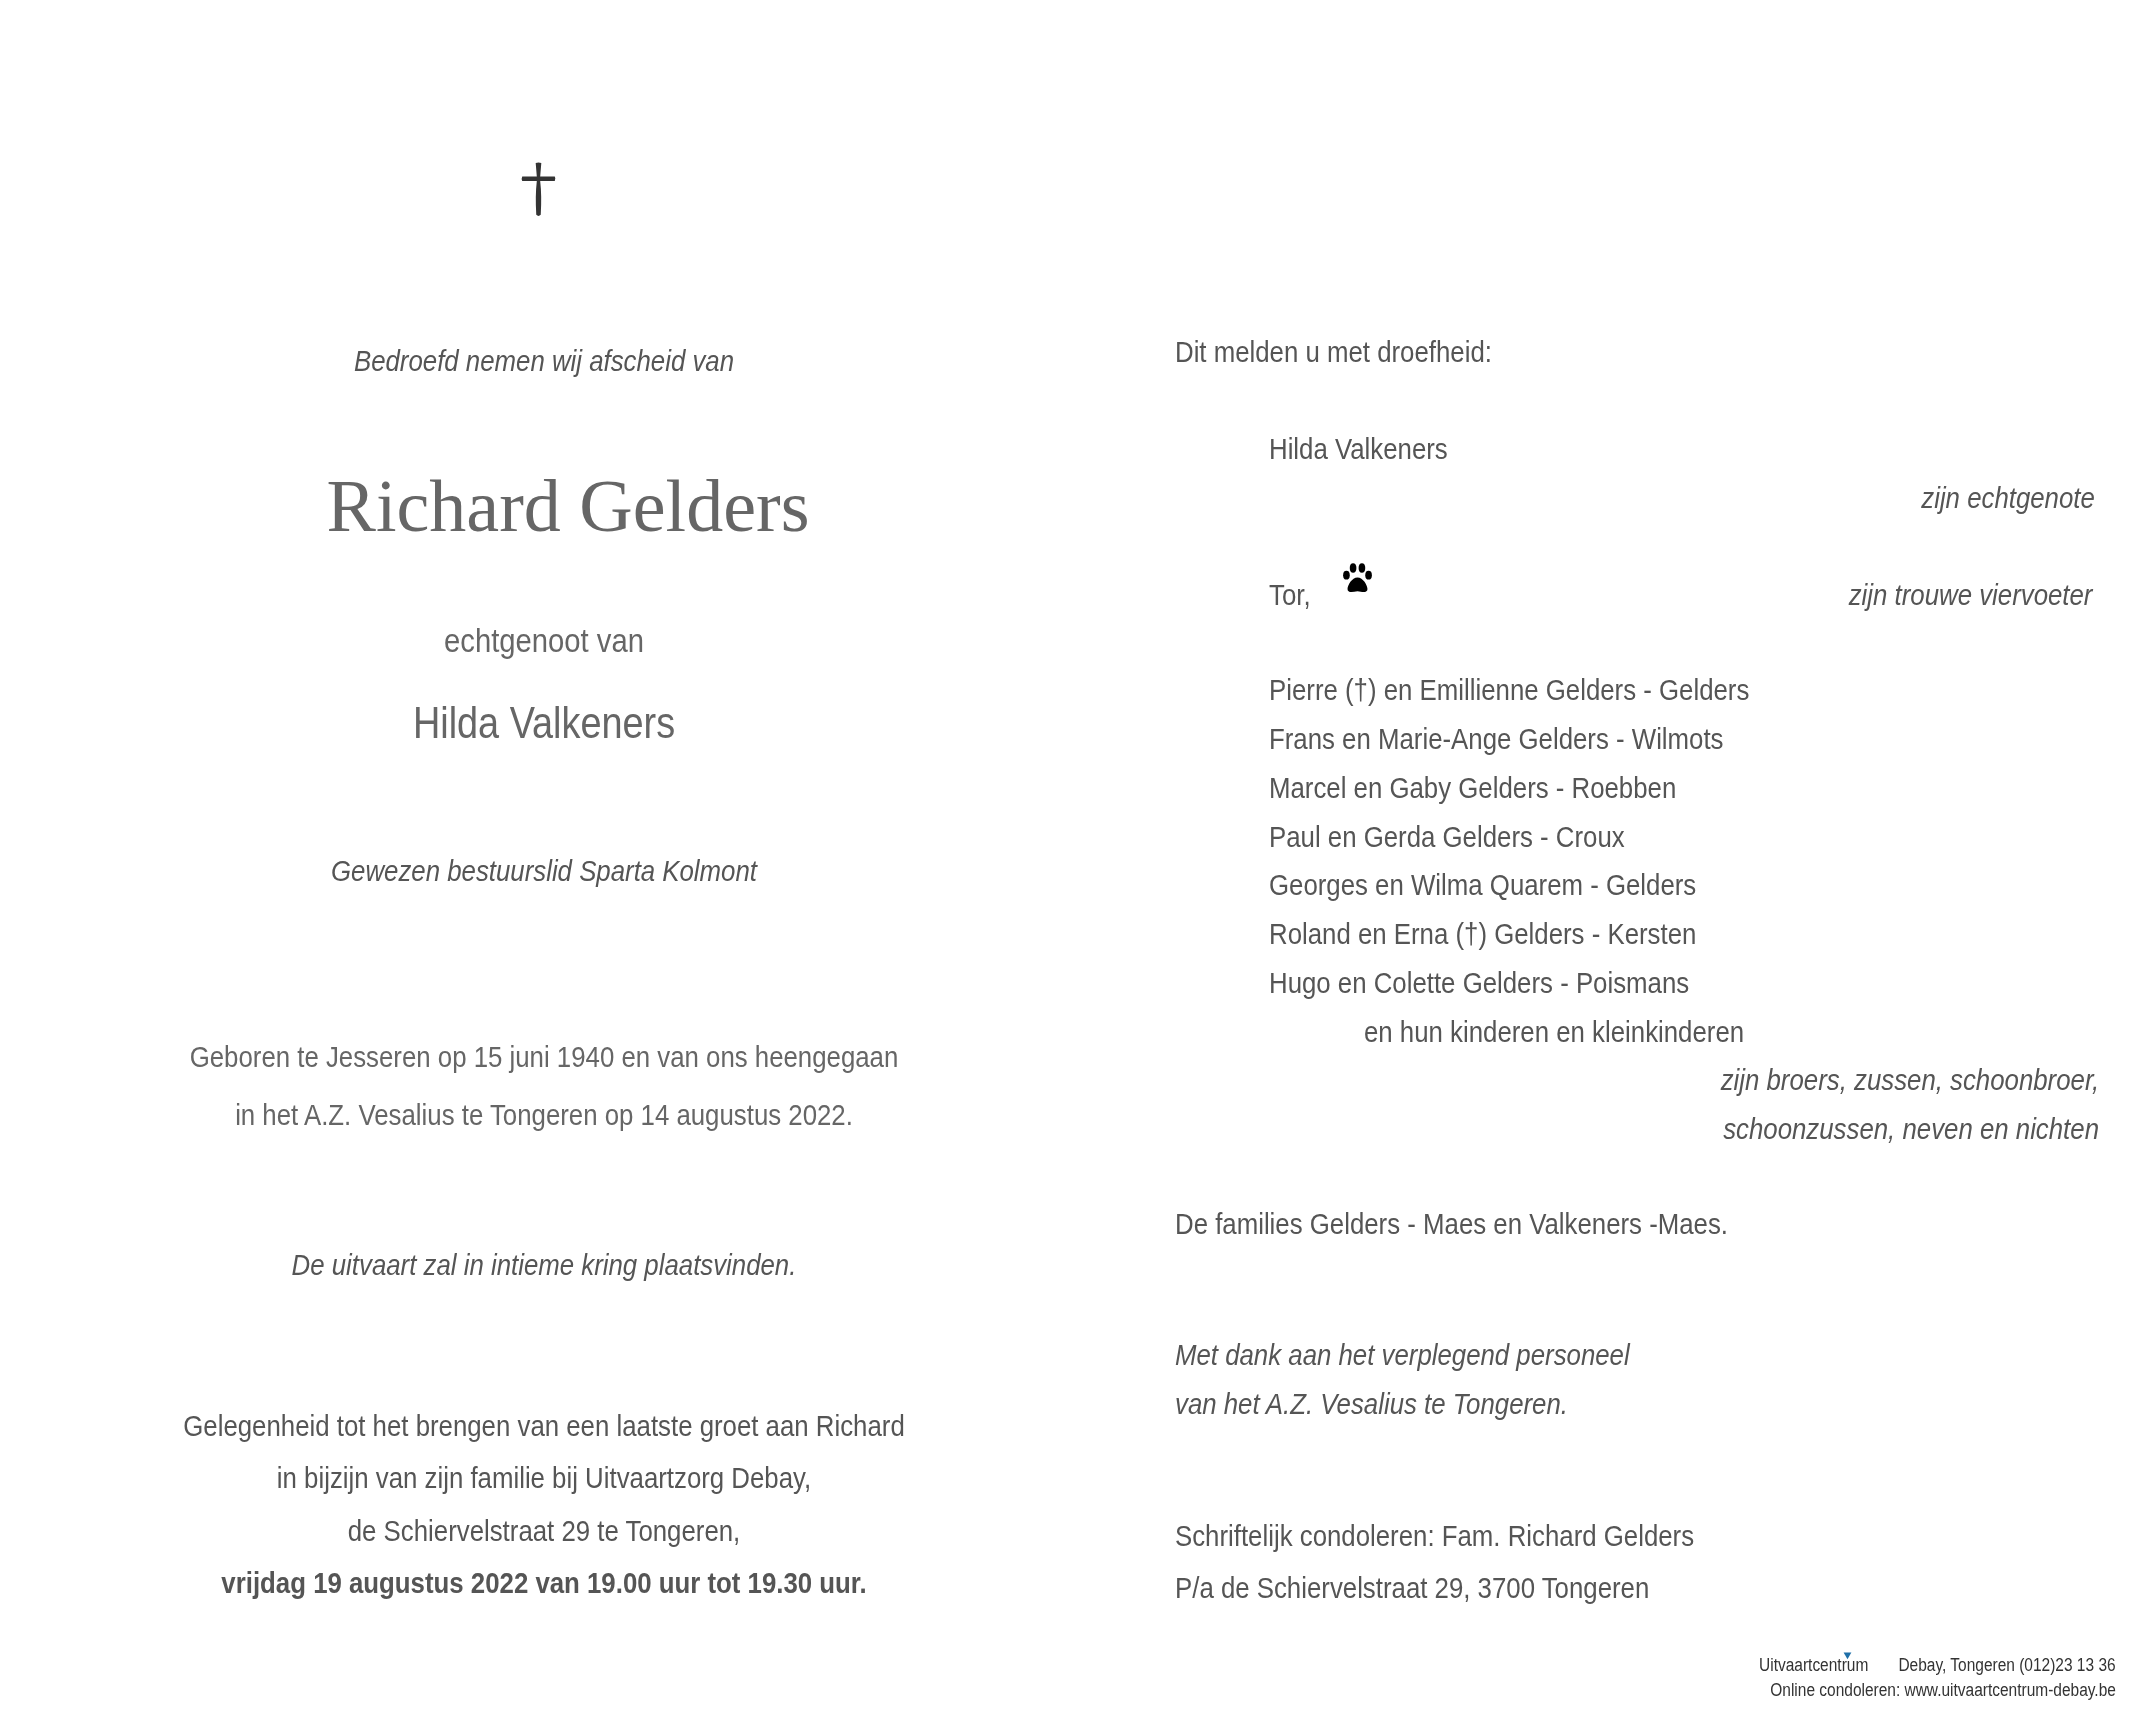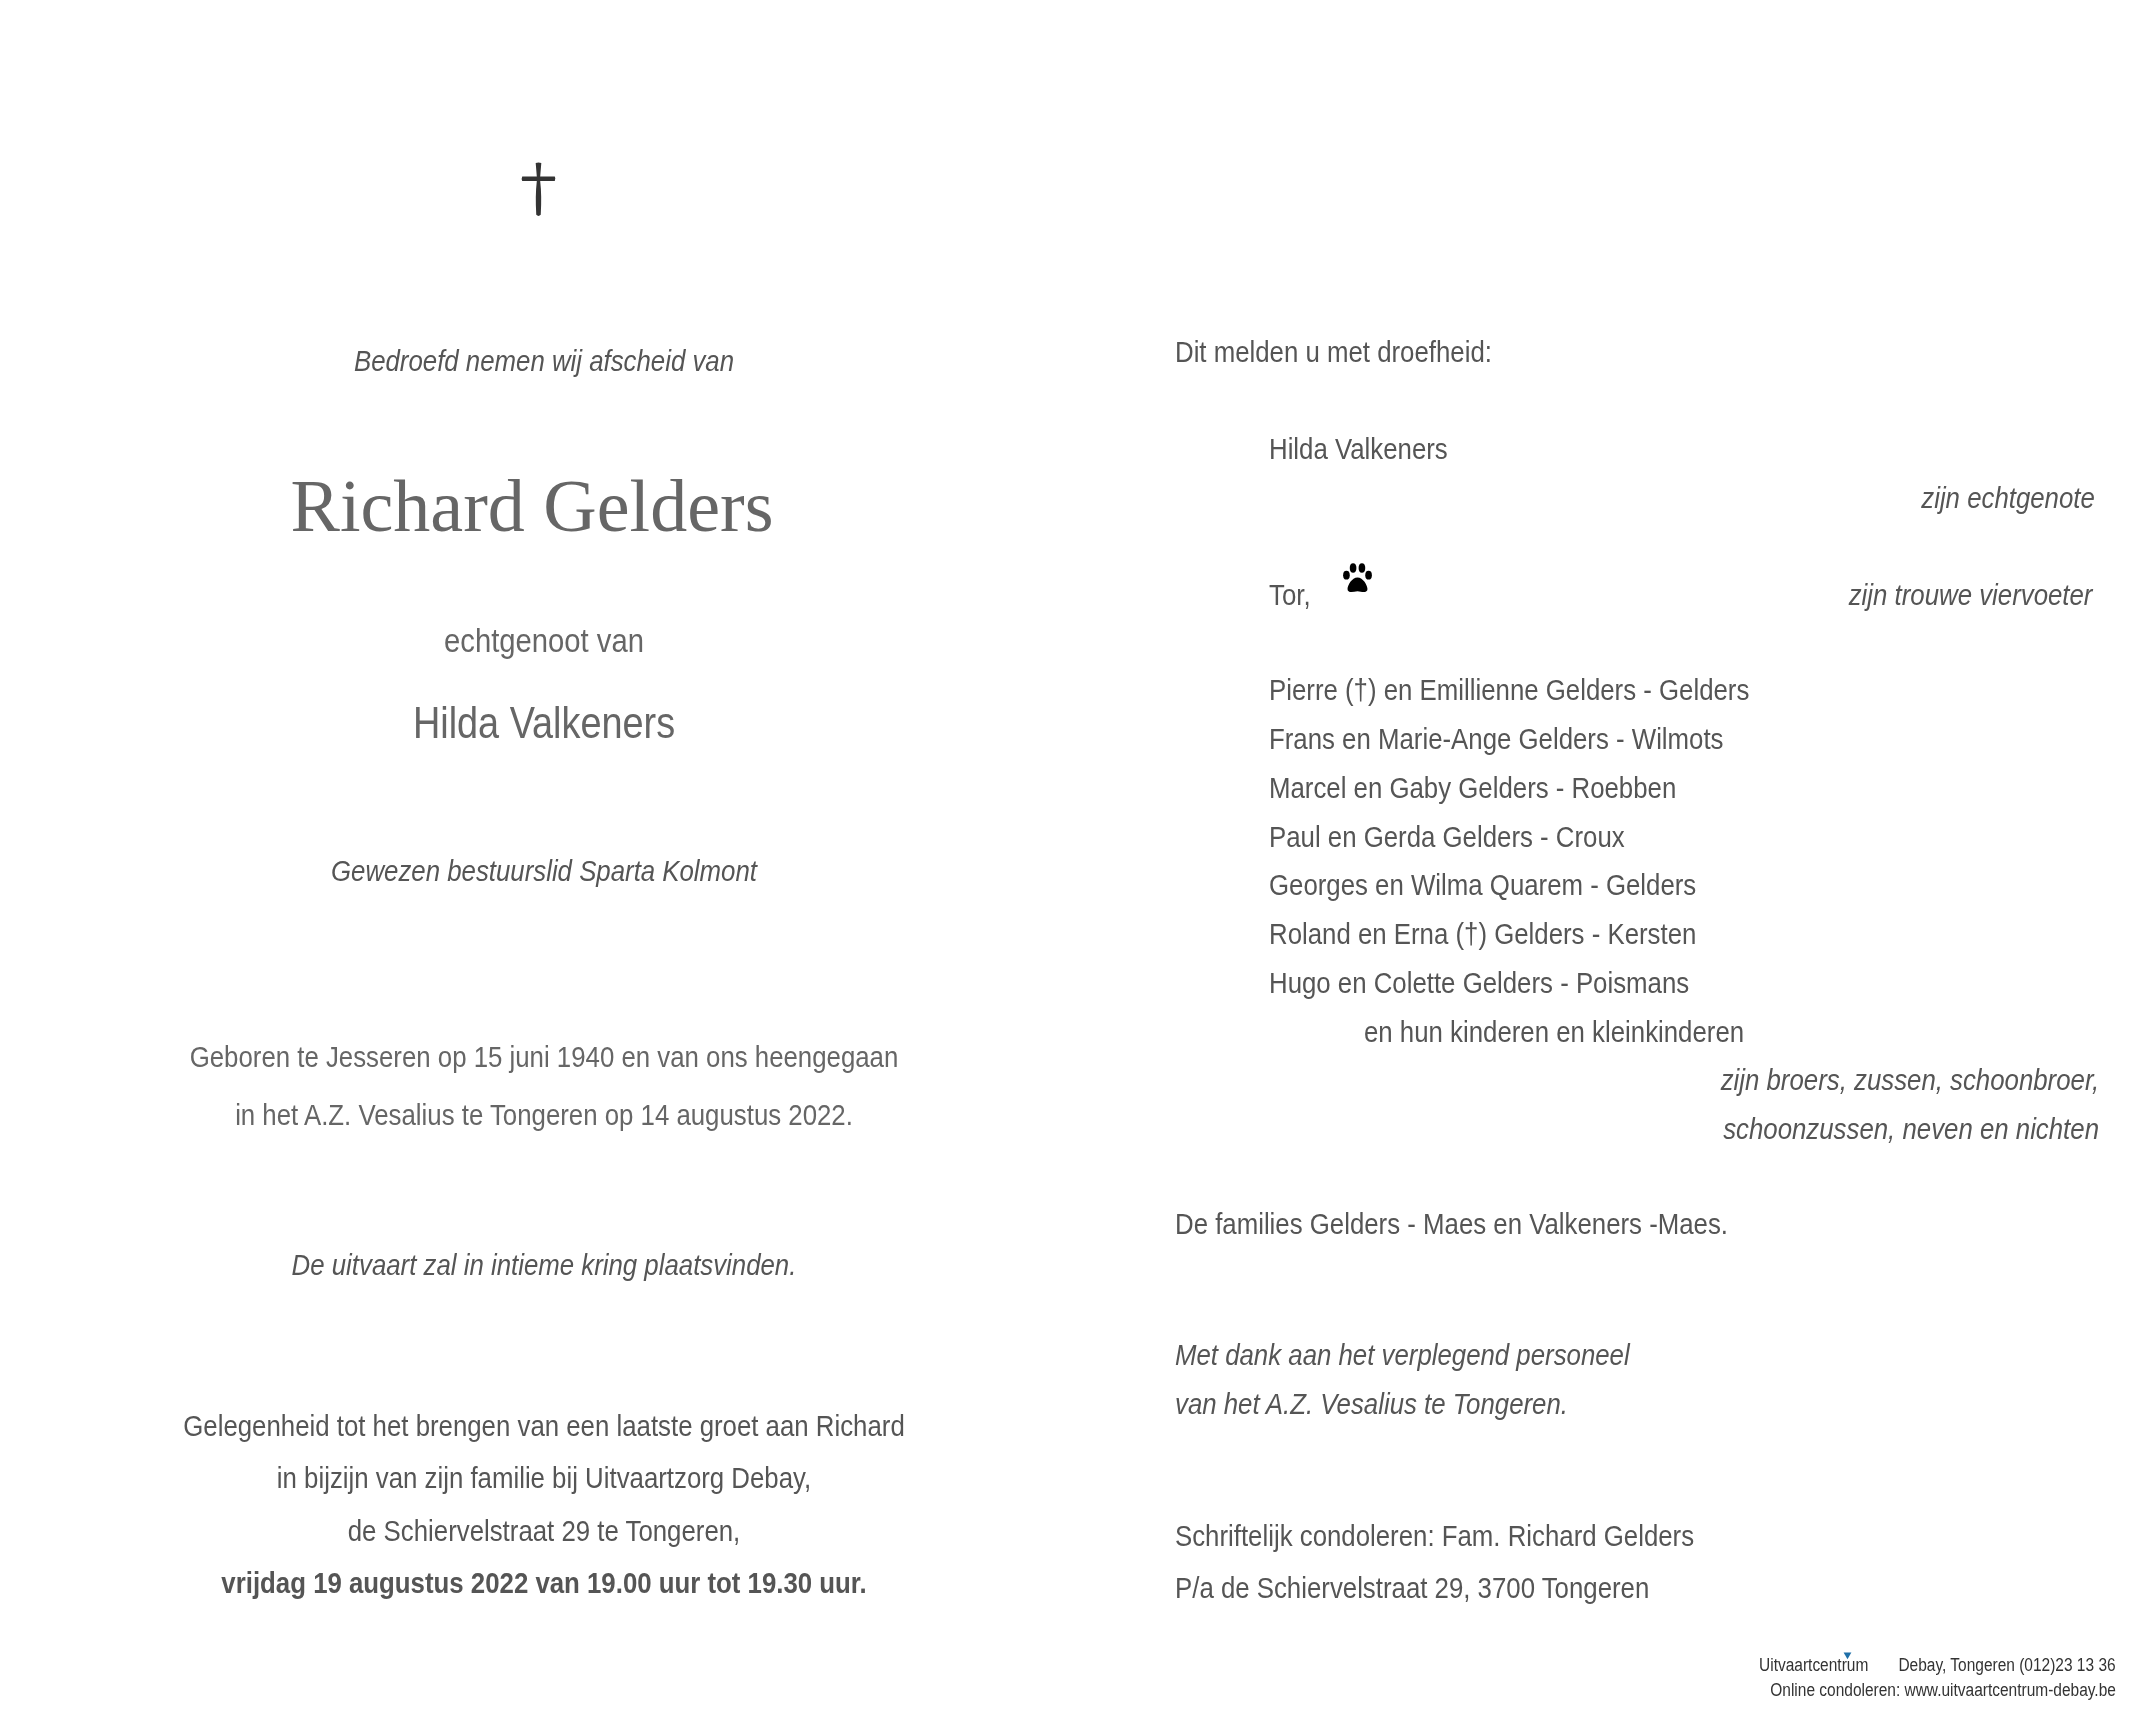--- a/index.html
+++ b/index.html
@@ -23,21 +23,21 @@
   .logo { position: absolute; left: 1843px; top: 1652px; width: 9px; height: 7.8px; }
 </style>
 </head>
 <body>
 
 <svg class="cross" viewBox="0 0 62 98">
   <path d="M26 2 Q31 0 36 2 L34 26 L60 26 Q62 28 60 34 L34 34 Q37 60 35 94 Q31 98 27 94 Q25 60 28 34 L2 34 Q0 30 2 26 L28 26 Z" fill="#333333"></path>
 </svg>
 
 <div class="line c body it" style="left:544px; top:346px;">Bedroefd nemen wij afscheid van</div>
-<div class="line name" style="left:532px; top:469px;text-align:center;">Richard Gelders</div>
+<div class="line name" style="left:568px; top:469px;text-align:center;">Richard Gelders</div>
 <div class="line c echt" style="left:544px; top:623px;">echtgenoot van</div>
 <div class="line c spouse" style="left:544px; top:701px;">Hilda Valkeners</div>
 <div class="line c body it" style="left:544px; top:856px;">Gewezen bestuurslid Sparta Kolmont</div>
 <div class="line c body g6" style="left:544px; top:1042px;">Geboren te Jesseren op 15 juni 1940 en van ons heengegaan</div>
 <div class="line c body g6" style="left:544px; top:1100px;">in het A.Z. Vesalius te Tongeren op 14 augustus 2022.</div>
 <div class="line c body it" style="left:544px; top:1250px;">De uitvaart zal in intieme kring plaatsvinden.</div>
 <div class="line c body" style="left:544px; top:1411px;">Gelegenheid tot het brengen van een laatste groet aan Richard</div>
 <div class="line c body" style="left:544px; top:1463px;">in bijzijn van zijn familie bij Uitvaartzorg Debay,</div>
 <div class="line c body" style="left:544px; top:1516px;">de Schiervelstraat 29 te Tongeren,</div>
 <div class="line c body bd" style="left:544px; top:1568px;">vrijdag 19 augustus 2022 van 19.00 uur tot 19.30 uur.</div>

